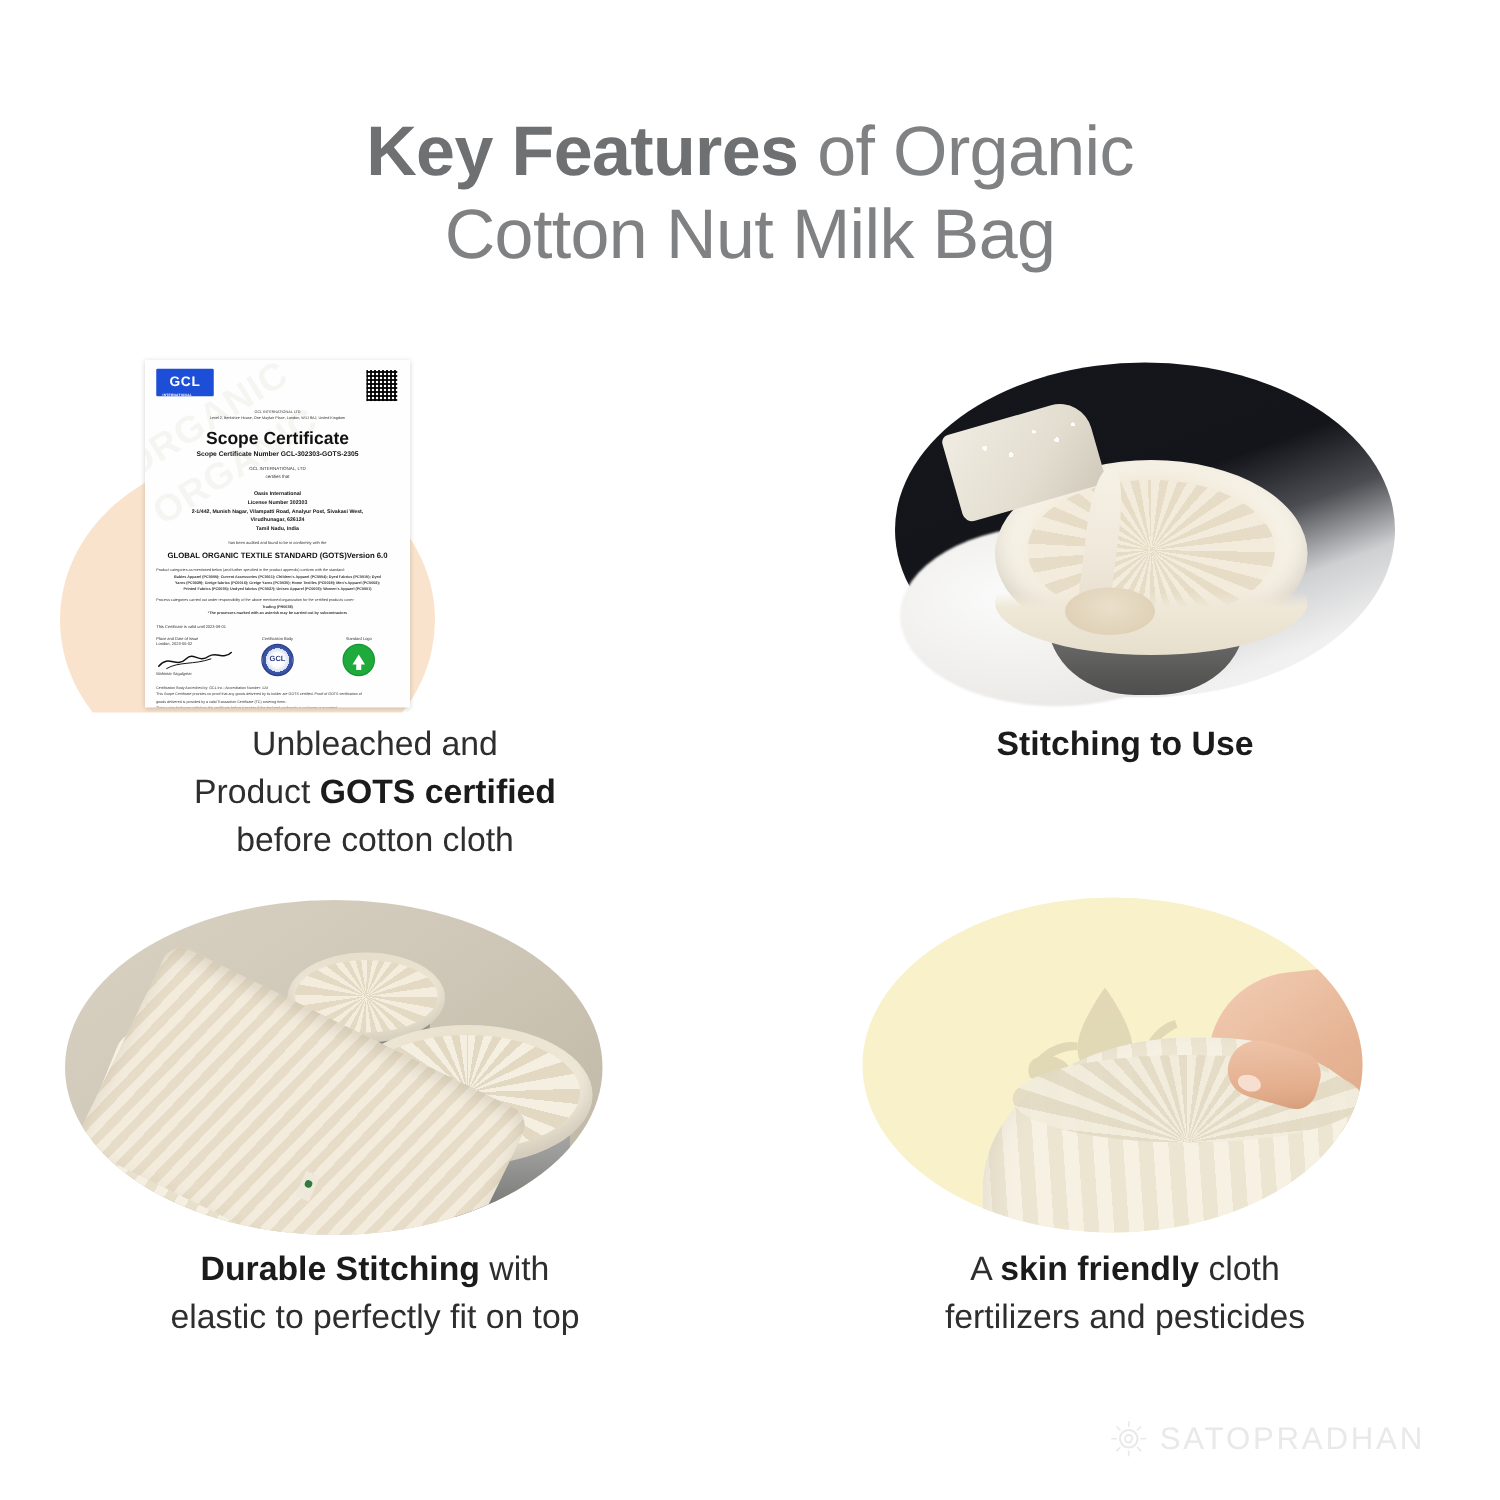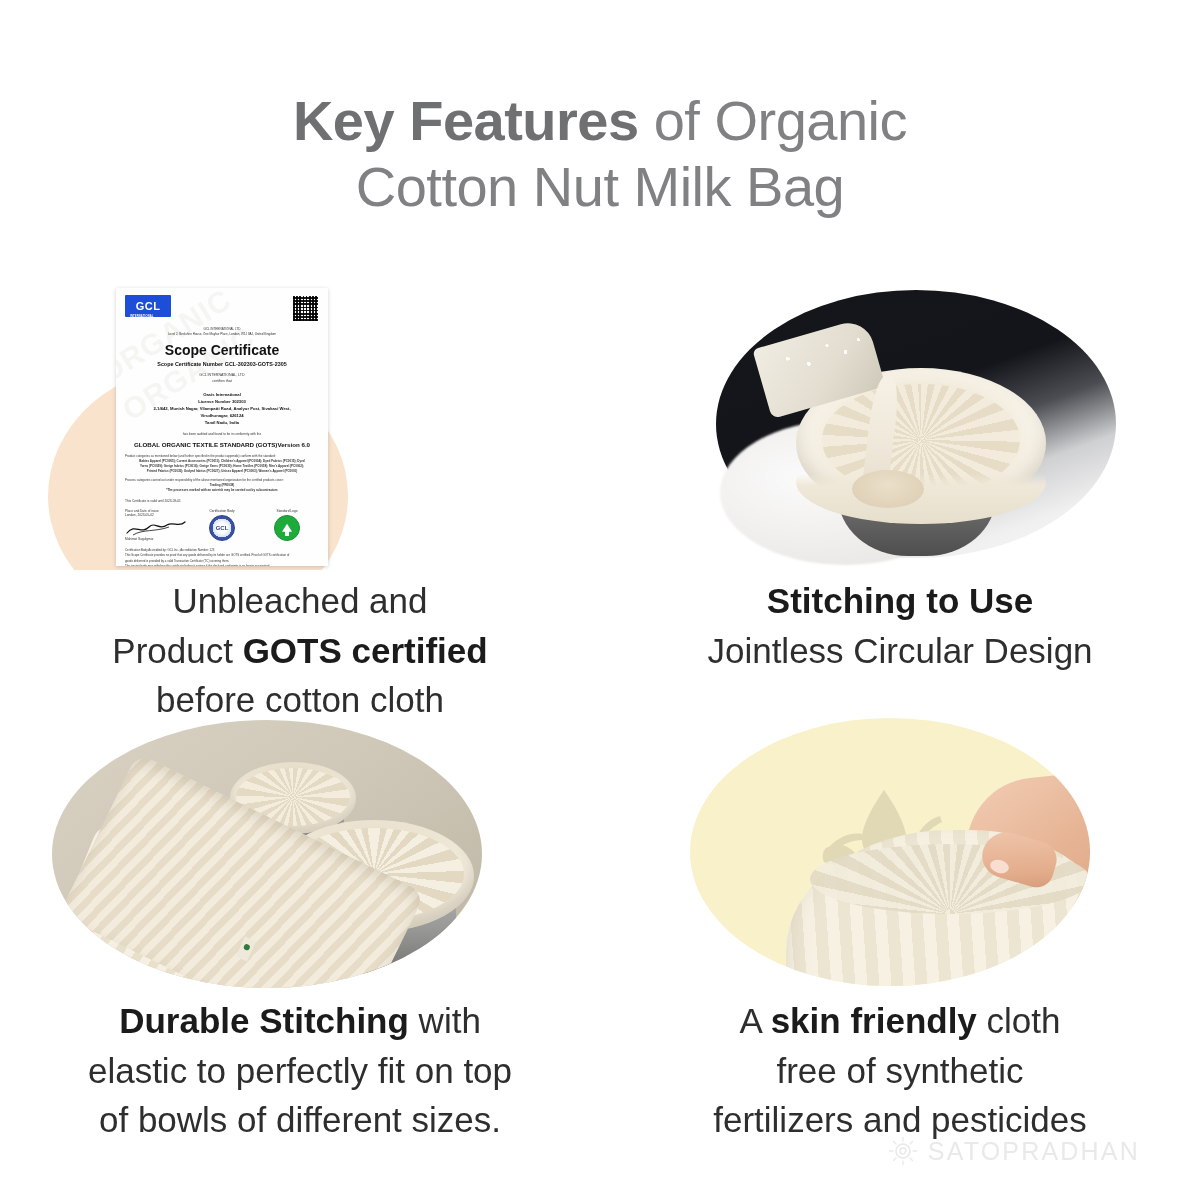--- a/index.html
+++ b/index.html
@@ -66,21 +66,21 @@
     height: 290px;
     overflow: hidden;
   }
 
   .caption {
     position: absolute;
     top: 296px;
     left: 0;
     width: 600px;
     text-align: center;
-    font-size: 35px;
+    font-size: 27px;
     line-height: 1.42;
     color: #2e2e2e;
   }
   .caption b { font-weight: bold; color: #1b1b1b; }
   .caption .cl { display: block; }
 
   
   .peach-ellipse {
     position: absolute;
     left: 48px;
@@ -683,21 +683,20 @@
           <div class="cloth-edge"></div>
           <div class="pour-jug"></div>
           <div class="foam-specks"></div>
           <div class="pour-stream"></div>
           <div class="pour-pool"></div>
         </div>
       </div>
 
       <div class="caption">
         <span class="cl"><b>Stitching to Use</b></span>
-        <span class="cl">Jointless Circular Design</span>
       </div>
     </div>
 
     <div class="cell c3">
       <div class="media">
         <div class="photo3">
           <div class="beige-ellipse"></div>
 
           <div class="fab-mask">
             <div class="bowl-back">
@@ -715,21 +714,20 @@
             <div class="fabric-strip2"></div>
             <div class="fabric-strip"></div>
             <div class="brand-tag"></div>
           </div>
         </div>
       </div>
 
       <div class="caption">
         <span class="cl"><b>Durable Stitching</b><span> with</span></span>
         <span class="cl">elastic to perfectly fit on top</span>
-        <span class="cl">of bowls of different sizes.</span>
       </div>
     </div>
 
     <div class="cell c4">
       <div class="media">
         <div class="photo4">
           <div class="yellow-ellipse"></div>
 
           <div class="p4-mask">
             <svg class="eco-mark" viewBox="0 0 130 118">
@@ -745,21 +743,20 @@
             <div class="cloth4"></div>
             <div class="cloth4-fold"></div>
             <div class="thumb"></div>
             <div class="nail"></div>
           </div>
         </div>
       </div>
 
       <div class="caption">
         <span class="cl"><span>A </span><b>skin friendly</b><span> cloth</span></span>
-        <span class="cl">free of synthetic</span>
         <span class="cl">fertilizers and pesticides</span>
       </div>
     </div>
 
   </div>
 
   <div class="brand">
     <svg class="sun-icon" viewBox="0 0 30 30">
       <g stroke="#e9e9e9" stroke-width="1.3" stroke-linecap="round">
         <line x1="15" y1="1.5" x2="15" y2="5"></line>

